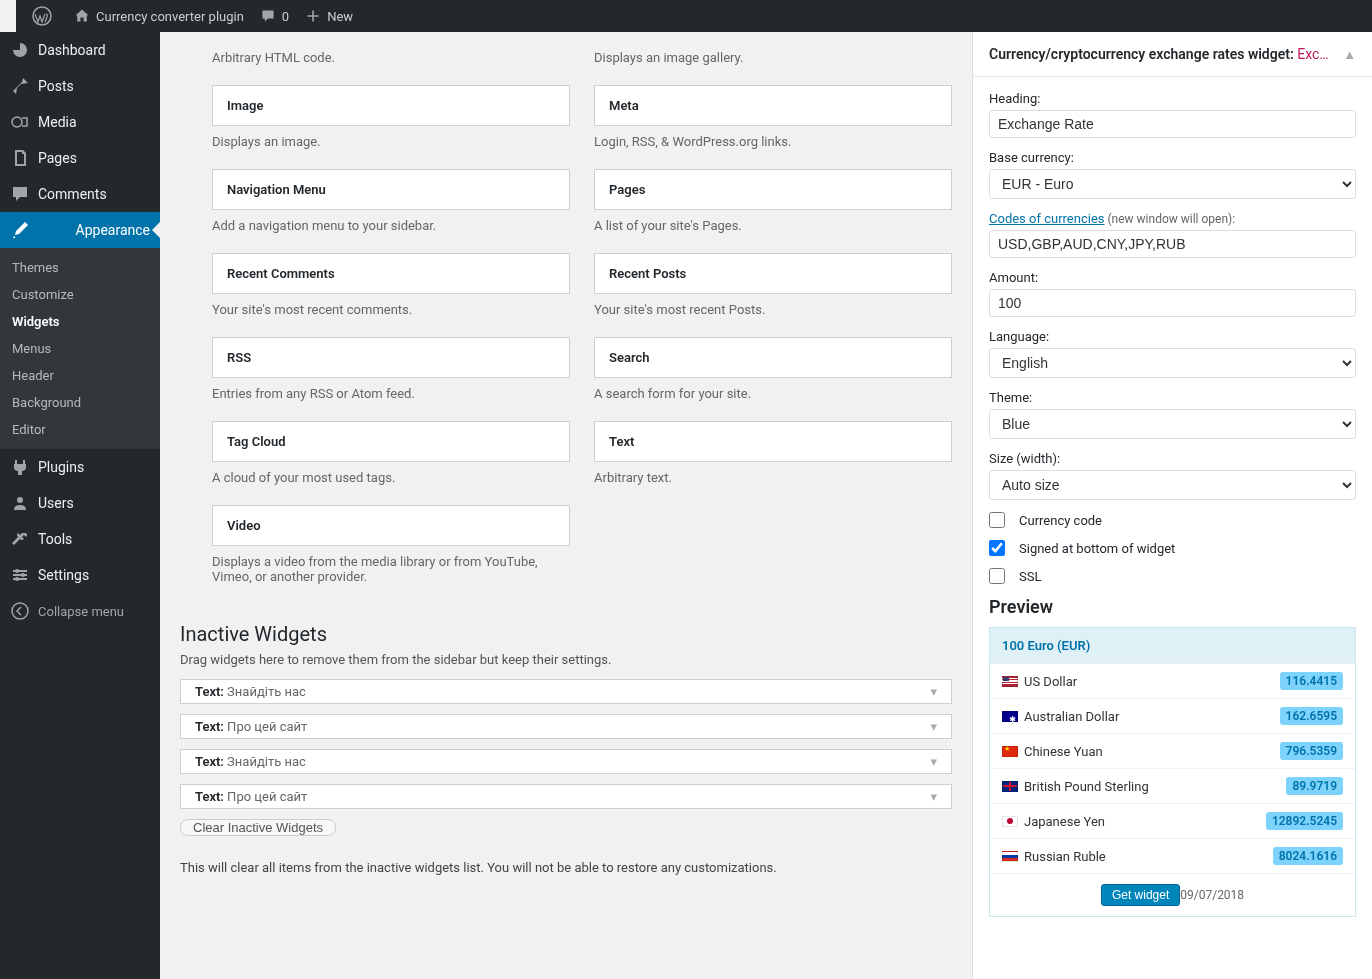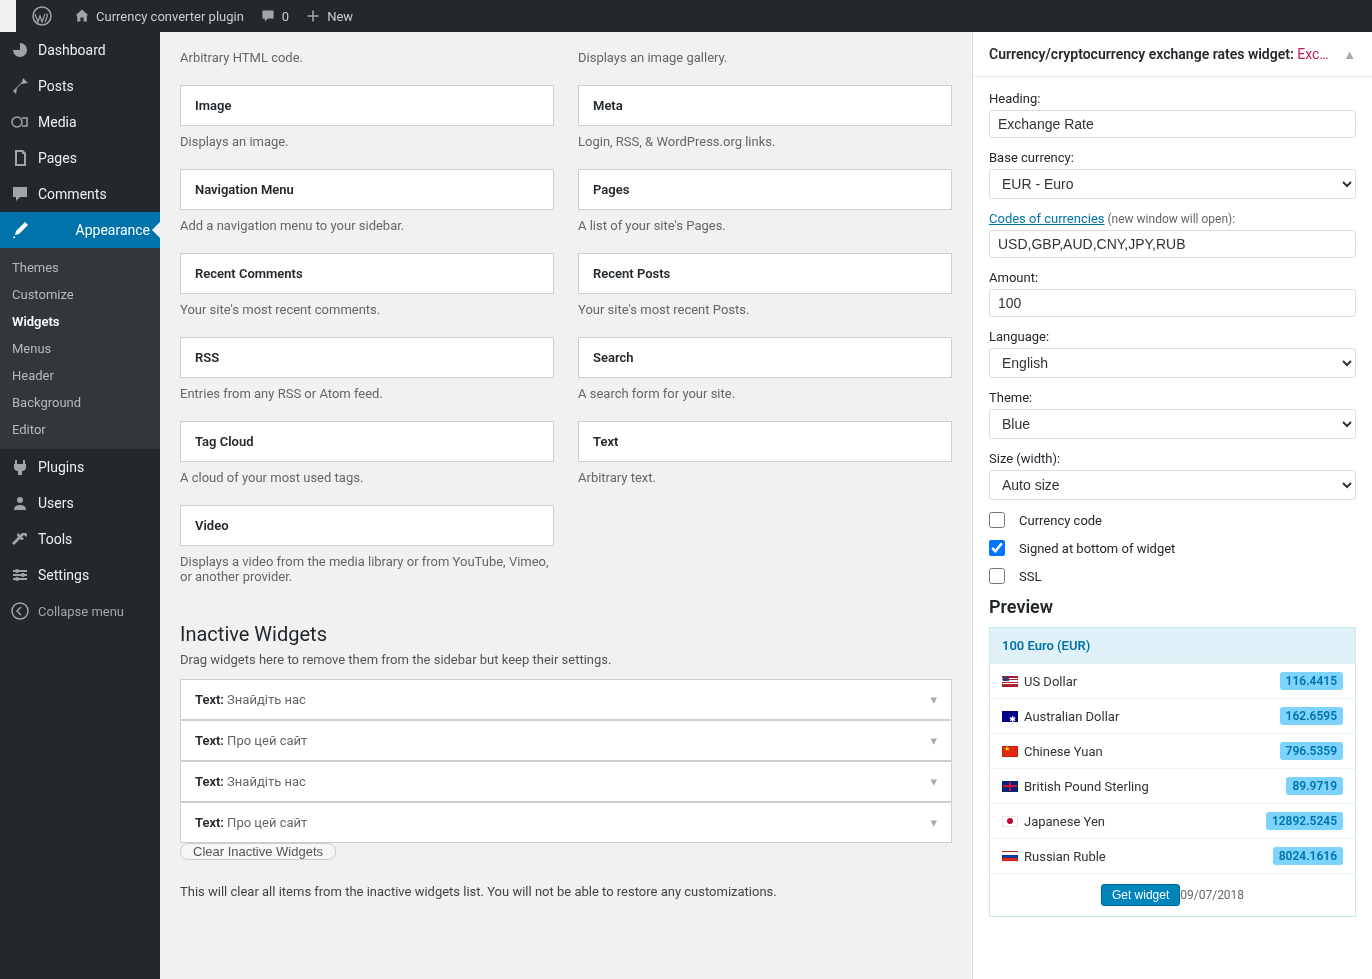--- a/index.html
+++ b/index.html
@@ -22,29 +22,29 @@
 #sidebar .submenu .sub-item.current { color: #fff; font-weight: 600; }
 #sidebar .collapse { display: flex; align-items: center; padding: 8px 10px; color: #a0a5aa; cursor: pointer; font-size: 13px; }
 #sidebar .collapse .icon { width: 20px; height: 20px; margin-right: 8px; display:flex; align-items:center; justify-content:center;}
 
 
 #main { flex: 1; display: flex; padding: 0; }
 #widget-list-area { flex: 1; padding: 10px 20px 20px; }
 #settings-panel { width: 400px; background: #fff; border-left: 1px solid #ddd; }
 
 
-.widget-grid { display: grid; grid-template-columns: 1fr 1fr; gap: 0 24px; }
+.widget-grid { display: grid; grid-template-columns: 1fr 1fr; gap: 0 24px; margin-left: 32px; }
 .widget-item { margin-bottom: 20px; }
 .widget-box { background: #fff; border: 1px solid #ccd0d4; padding: 12px 14px; font-weight: 600; color: #23282d; cursor: grab; }
 .widget-desc { padding: 8px 0 0 0; color: #666; font-size: 13px; }
 
 
 .section-h { font-size: 20px; font-weight: 400; color: #23282d; margin: 18px 0 6px; }
 .section-desc { color: #555; font-size: 13px; margin-bottom: 12px; }
-.inactive-widget { background: #fff; border: 1px solid #ccd0d4; padding: 12px 14px; margin-bottom: 0; display: flex; align-items: flex-start; justify-content: space-between; cursor: pointer; }
+.inactive-widget { background: #fff; border: 1px solid #ccd0d4; padding: 4px 14px; margin-bottom: 10px; display: flex; align-items: flex-start; justify-content: space-between; cursor: pointer; }
 .inactive-widget .type { font-weight: 600; color: #23282d; }
 .inactive-widget .title { color: #666; }
 .chev { color: #aaa; }
 .btn { background: #f7f7f7; border: 1px solid #ccc; padding: 0 12px; border-radius: 8px; cursor: pointer; font-size: 13px; color: #555; display:inline-block; }
 .note { color: #444; font-size: 13px; margin-top: 24px; }
 
 
 .panel-header { padding: 14px 16px; border-bottom: 1px solid #e5e5e5; display: flex; justify-content: space-between; align-items: center; }
 .panel-header .hlabel { font-weight: 600; color: #23282d; font-size: 14px; }
 .panel-header .hsuffix { color: #be185d; font-weight: 400; }

